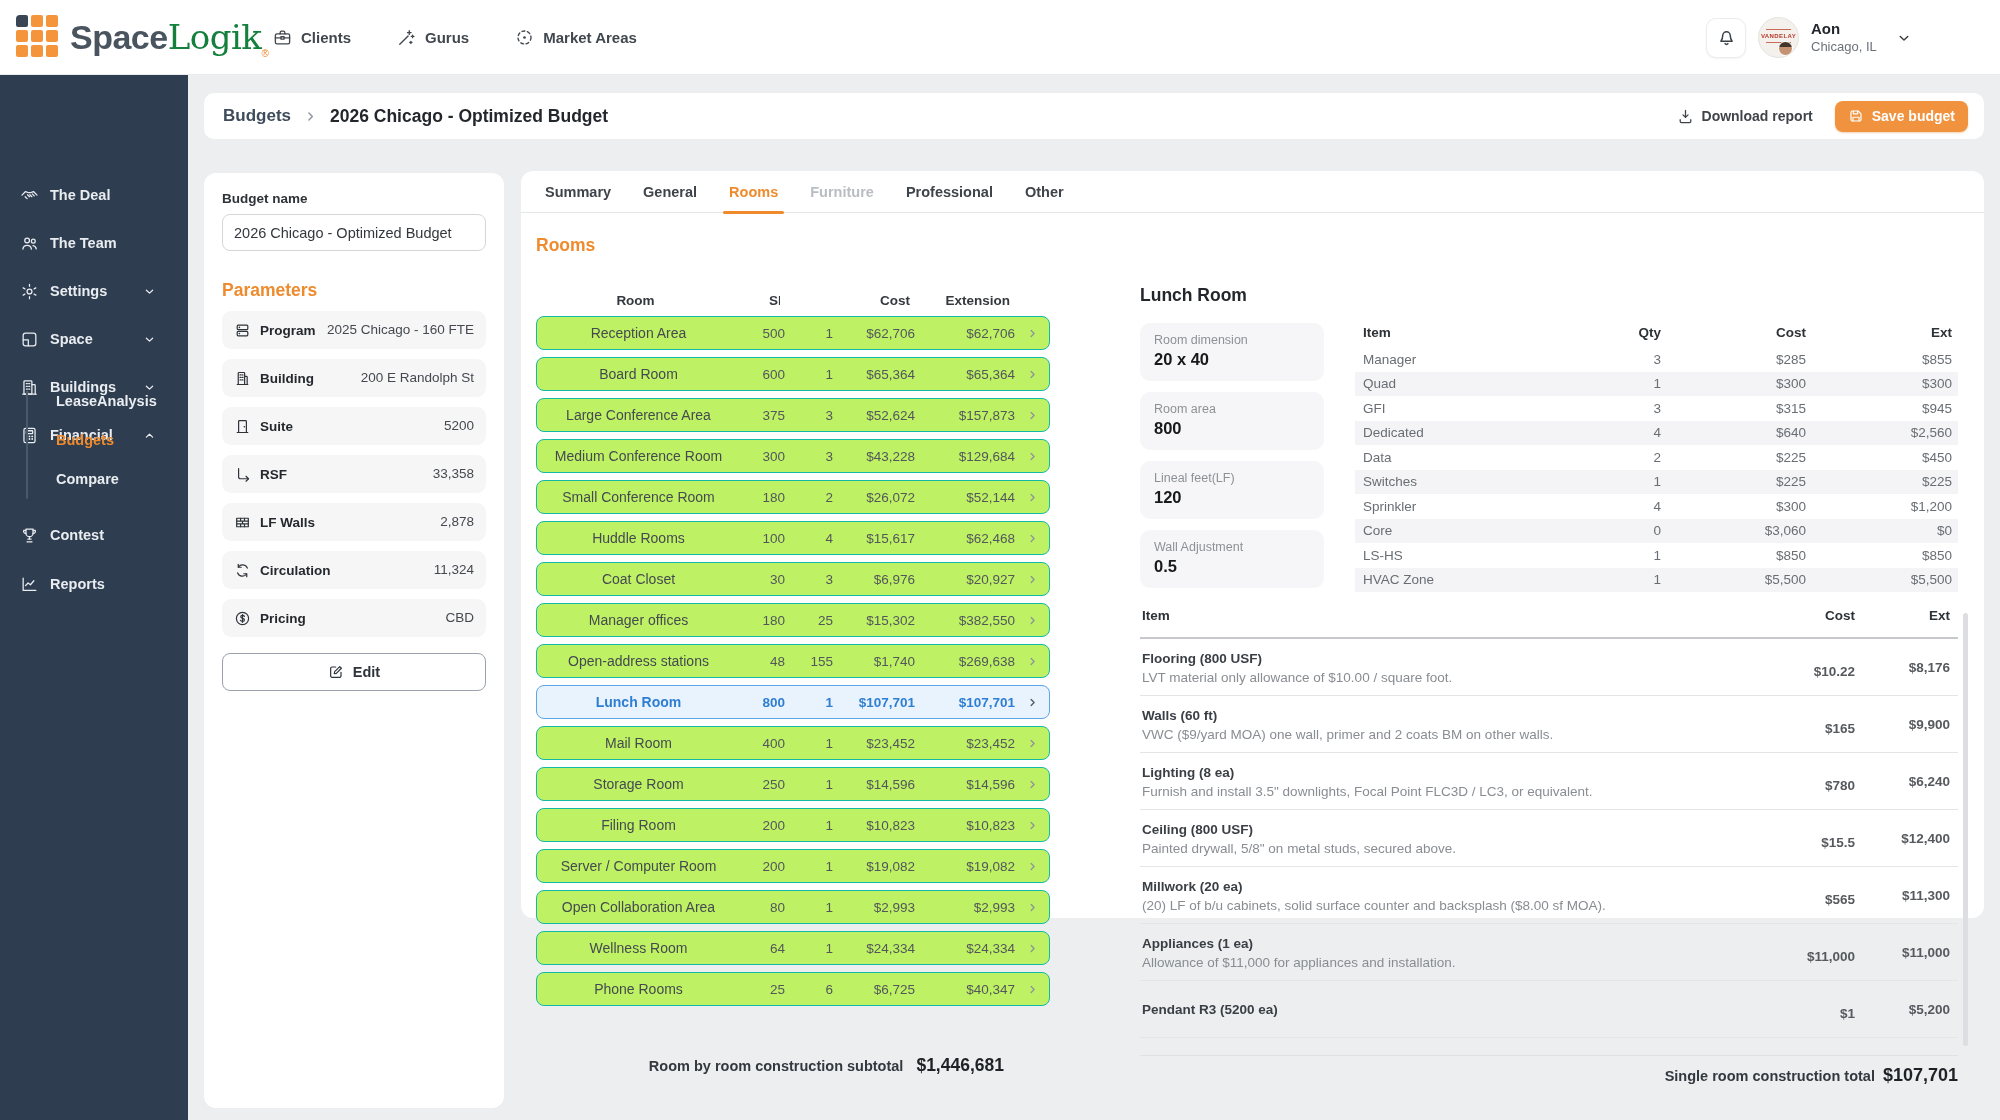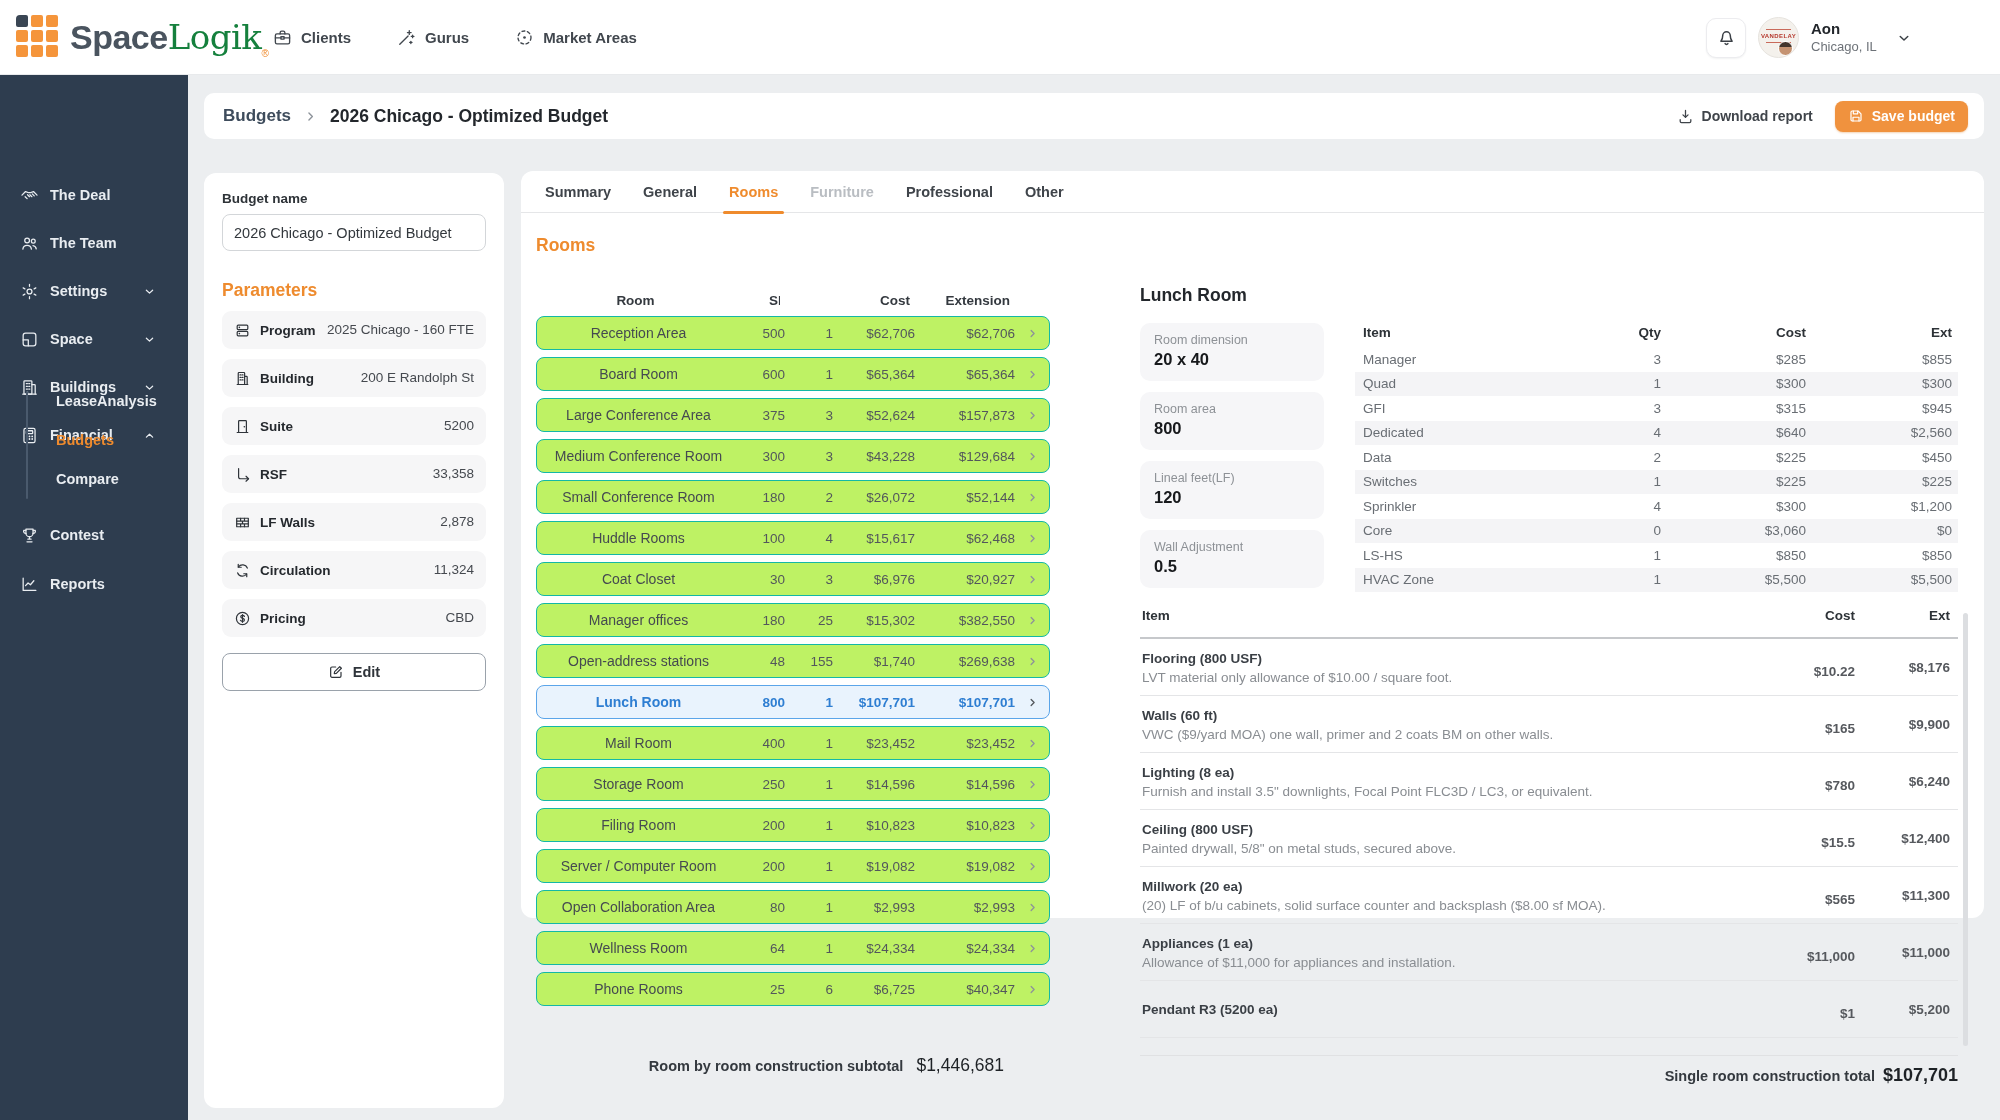--- a/index.html
+++ b/index.html
@@ -82,21 +82,21 @@
   .rc-ch { width:28px; }
   .rooms-rows { position:absolute; left:15px; top:145px; width:514px; }
   .room-row { height:34px; margin-bottom:7px; border:1px solid #14b8a6; border-radius:8px; background:#bef264; display:flex; align-items:center; padding:0 6px 0 15px; font-size:13.5px; color:#53575c; cursor:pointer; }
   .room-row .rc-name { font-size:14px; color:#454a50; }
   .room-row .rc-ch { display:flex; justify-content:flex-end; color:#8d9299; padding-right:4px; }
   .room-row.sel { border:1.5px solid #5ba5e9; background:#e9f3fd; }
   .room-row.sel, .room-row.sel .rc-name { color:#2e7ed2; font-weight:700; }
   .room-row.sel .rc-ch { color:#53575c; }
   .rooms-subtotal { position:absolute; left:15px; top:884px; width:514px; display:flex; align-items:baseline; justify-content:flex-end; gap:13px; padding-right:46px; }
   .rooms-subtotal .lb { font-size:14.5px; font-weight:700; color:#34393f; }
-  .rooms-subtotal .vl { font-size:17.5px; font-weight:400; color:#1e2226; }
+  .rooms-subtotal .vl { font-size:17.5px; font-weight:700; color:#1e2226; }
 
   
   .detail-title { position:absolute; left:619px; top:114px; font-size:17.5px; font-weight:700; color:#23272c; }
   .detail-stats { position:absolute; left:619px; top:152px; width:184px; }
   .stat-card { height:58px; margin-bottom:11px; background:#f6f6f8; border-radius:10px; padding:10px 14px; }
   .stat-card .sl { font-size:12.5px; color:#8d9196; }
   .stat-card .sv { margin-top:3px; font-size:16.5px; font-weight:700; color:#17191c; }
 
   .fixtures { position:absolute; left:834px; top:150px; width:603px; font-size:13.5px; }
   .fx-row { display:flex; align-items:center; height:24.5px; padding:0 6px 0 8px; color:#696e74; }

